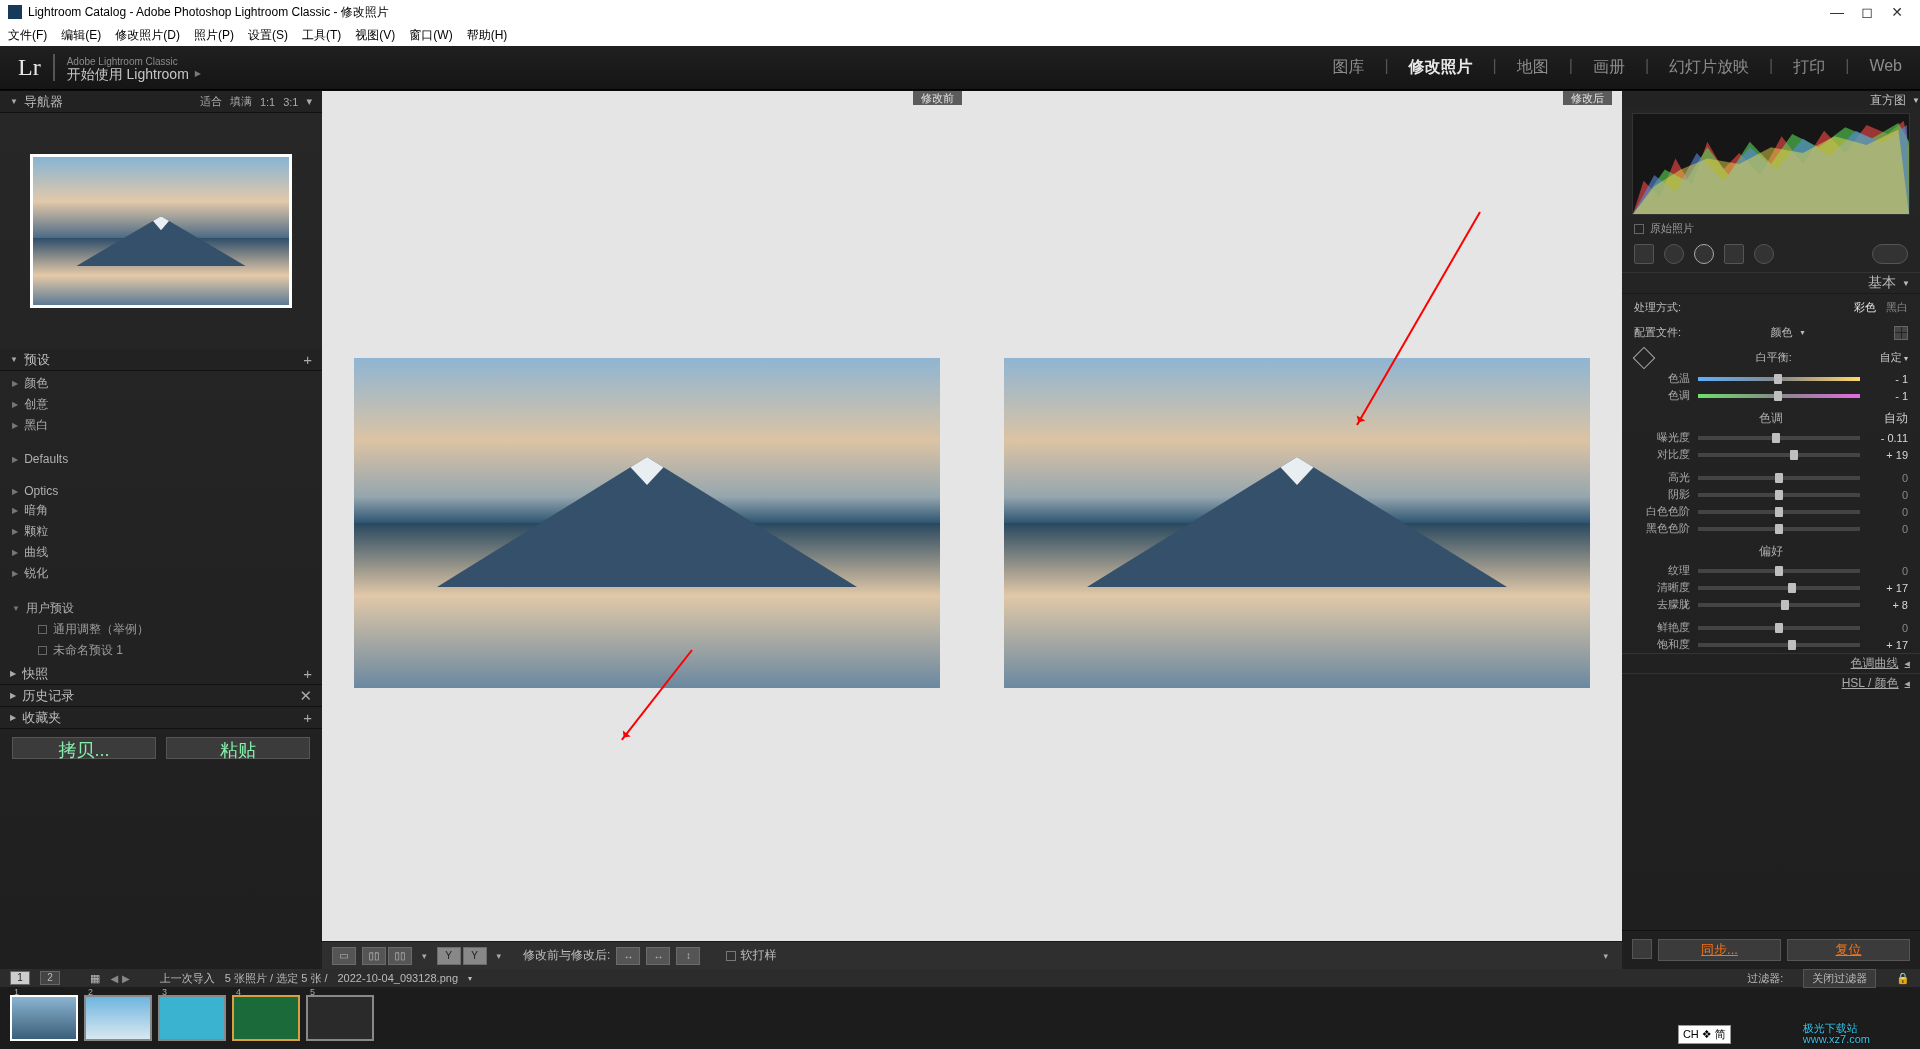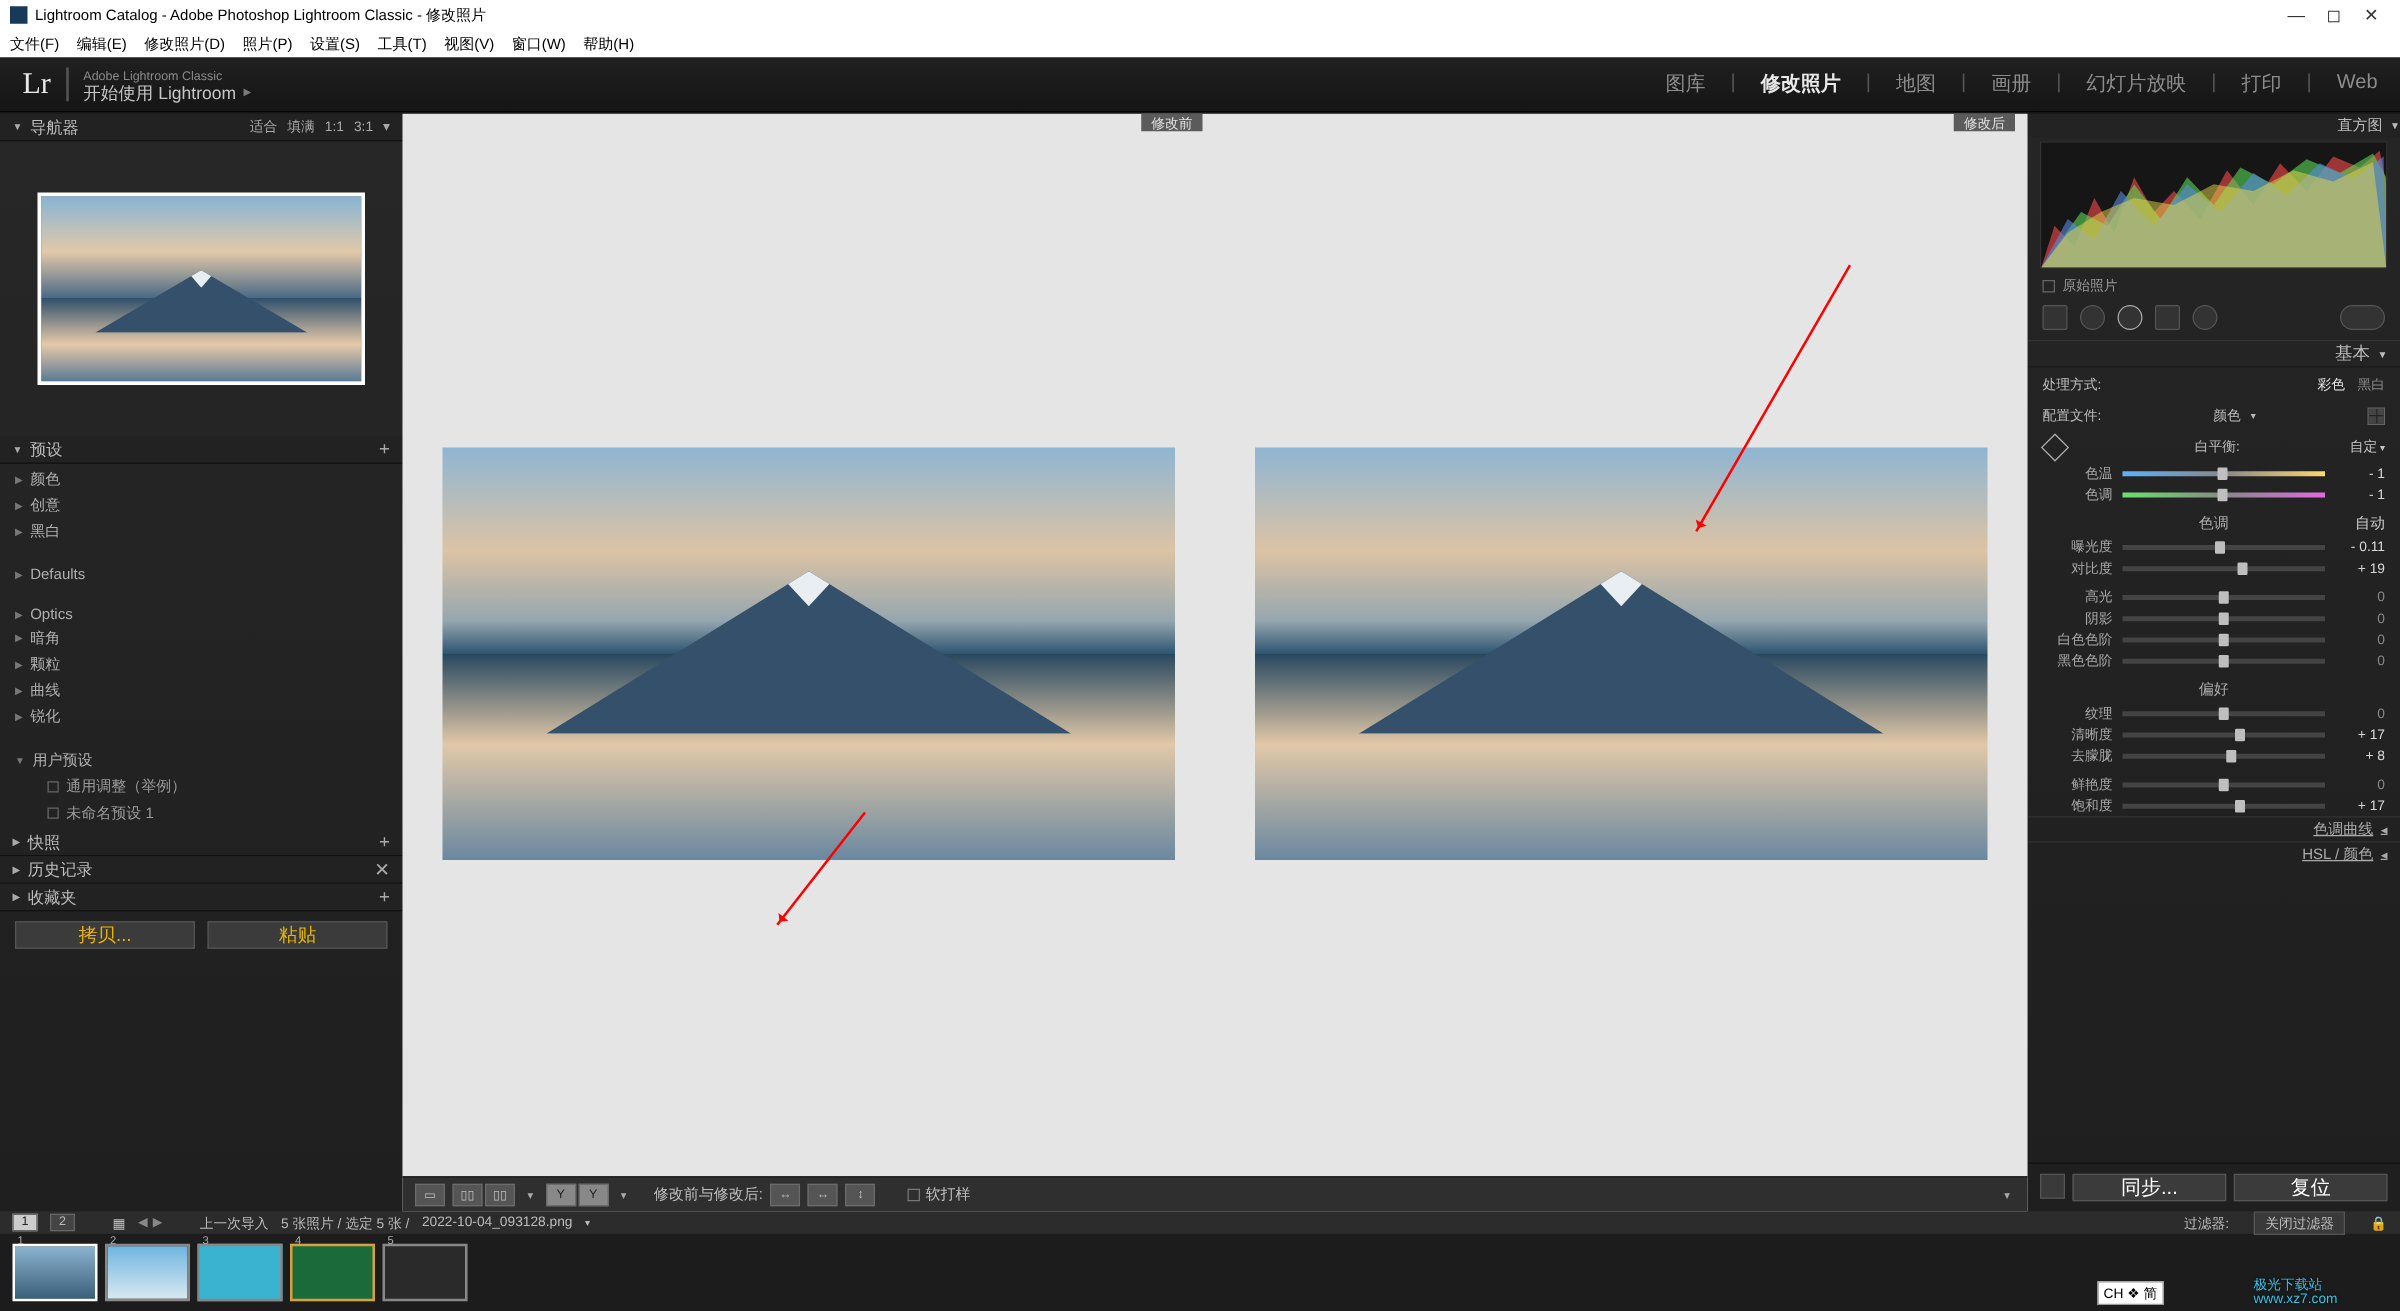--- a/index.html
+++ b/index.html
@@ -39,21 +39,21 @@
 .nav-thumb { width: 262px; height: 154px; background: linear-gradient(to bottom, #87b4d4 0%, #e2c9a9 30%, #4a6985 55%, #2f4f6b 55%, #e5c9a8 80%, #5a7a95 100%); border: 3px solid #fff; position: relative; }
 .mt { position: absolute; left: 50%; top: 40%; transform: translateX(-50%); width: 170px; height: 50px; background: #35506a; clip-path: polygon(0 100%, 50% 0, 100% 100%); }
 .mt::after { content: ""; position: absolute; left: 50%; top: 0; transform: translateX(-50%); width: 24px; height: 14px; background: #e8eef2; clip-path: polygon(0 0, 100% 0, 50% 100%); }
 .preset-list { padding: 4px 12px; display: flex; flex-direction: column; gap: 4px; font-size: 12px; color: #b0b0b0; }
 .preset-list .item { display: flex; align-items: center; gap: 6px; cursor: pointer; }
 .preset-list .item .arrow { font-size: 8px; color: #777; }
 .preset-list .sub { padding-left: 26px; display: flex; align-items: center; gap: 6px; color: #9a9a9a; }
 .preset-list .sub .box { width: 9px; height: 9px; border: 1px solid #666; }
 
 .bottom-btns { display: flex; gap: 10px; padding: 8px 12px; }
-.bottom-btns button { flex: 1; height: 22px; background: #3b3b3b; border: 1px solid #555; color: #eab308; font-size: 15px; cursor: pointer; }
+.bottom-btns button { flex: 1; height: 22px; background: #3b3b3b; border: 1px solid #555; color: #86efac; font-size: 18px; cursor: pointer; }
 
 .center { flex: 1; display: flex; flex-direction: column; background: #e5e5e5; position: relative; }
 .compare { flex: 1; display: flex; gap: 20px; padding: 0 10px; position: relative; }
 .compare-half { flex: 1; display: flex; flex-direction: column; position: relative; }
 .compare-label { height: 14px; align-self: flex-end; background: #5b5b5b; color: #e0e0e0; font-size: 11px; padding: 0 8px; margin-bottom: 0; }
 .img-area { flex: 1; display: flex; align-items: center; justify-content: center; }
 .photo { width: 586px; height: 330px; background: linear-gradient(to bottom, #8fb5d3 0%, #dcc3a4 25%, #95a6af 42%, #2e5572 50%, #28485f 50%, #e1c8a8 72%, #6a88a0 100%); position: relative; }
 .photo .mt { width: 420px; height: 130px; top: 30%; }
 .photo .mt::after { width: 52px; height: 28px; }
 
@@ -100,21 +100,21 @@
 .slider-row .thumb { position: absolute; top: -3px; width: 8px; height: 10px; background: #bfbfbf; border-radius: 1px; transform: translateX(-50%); }
 .slider-row .val { width: 40px; text-align: right; color: #d8d8d8; }
 .slider-row .val.zero { color: #888; }
 .sub-head { text-align: center; padding: 6px 0 2px; color: #aaa; font-size: 12px; position: relative; }
 .sub-head .auto { position: absolute; right: 12px; color: #ccc; cursor: pointer; }
 .collapsed-sec { height: 20px; display: flex; align-items: center; justify-content: flex-end; padding: 0 10px; border-top: 1px solid #333; font-size: 12px; color: #aaa; text-decoration: underline; }
 .collapsed-sec .tri { font-size: 7px; margin-left: 6px; }
 
 .right-bottom { display: flex; gap: 6px; padding: 8px 10px; border-top: 1px solid #111; }
 .right-bottom .sq { width: 20px; height: 20px; background: #3a3a3a; border: 1px solid #555; cursor: pointer; }
-.right-bottom button { flex: 1; height: 22px; background: #3b3b3b; border: 1px solid #555; color: #ffffff; font-size: 16px; cursor: pointer; }
+.right-bottom button { flex: 1; height: 22px; background: #3b3b3b; border: 1px solid #555; color: #f97316; font-size: 13px; cursor: pointer; text-decoration: underline; }
 
 .film-area { height: 80px; background: #1c1c1c; display: flex; flex-direction: column; }
 .film-info { height: 18px; background: #2c2c2c; display: flex; align-items: center; font-size: 11px; color: #bbb; padding: 0 10px; gap: 10px; }
 .film-info .numbtn { width: 20px; height: 14px; background: #444; border: 1px solid #666; text-align: center; line-height: 12px; font-size: 10px; cursor: pointer; }
 .film-info .numbtn.on { background: #ccc; color: #222; }
 .film-info .arrows { display: flex; gap: 4px; font-size: 10px; color: #888; }
 .film-info .spacer { flex: 1; }
 .film-info .dd { display: flex; align-items: center; gap: 20px; }
 .film-strip { flex: 1; display: flex; align-items: center; gap: 6px; padding: 4px 10px; }
 .film-strip .fthumb { width: 68px; height: 46px; border: 2px solid #888; position: relative; cursor: pointer; }

